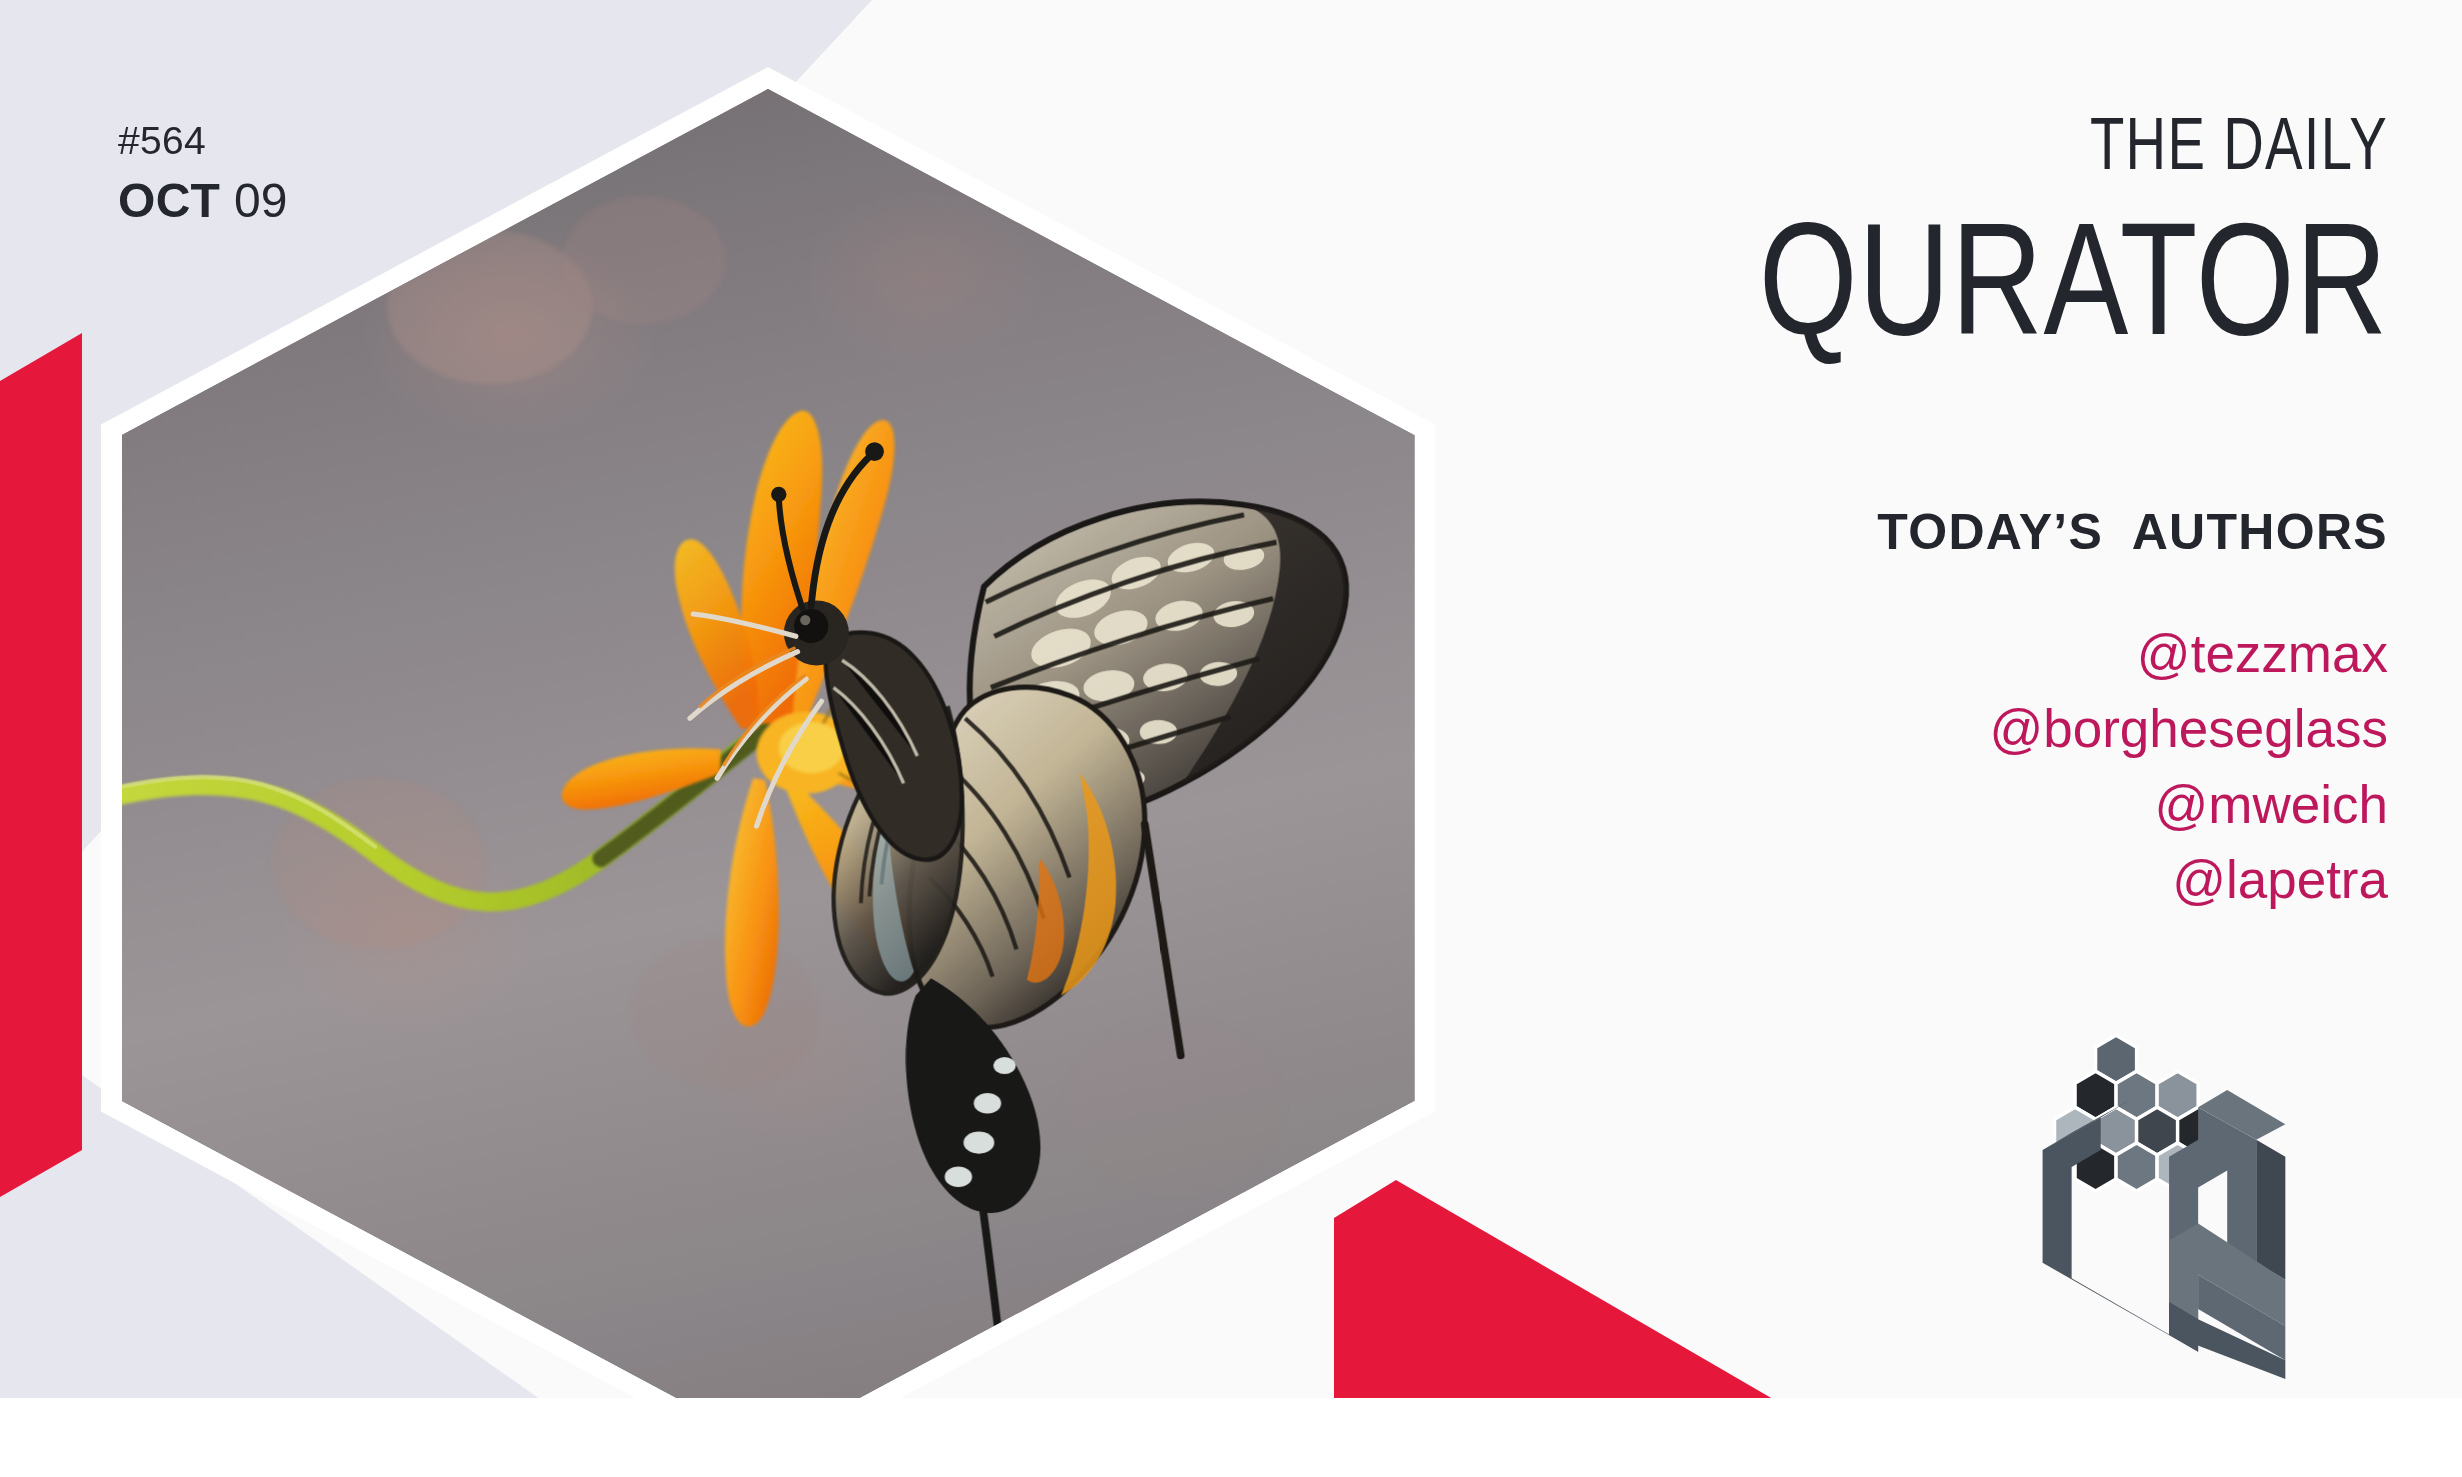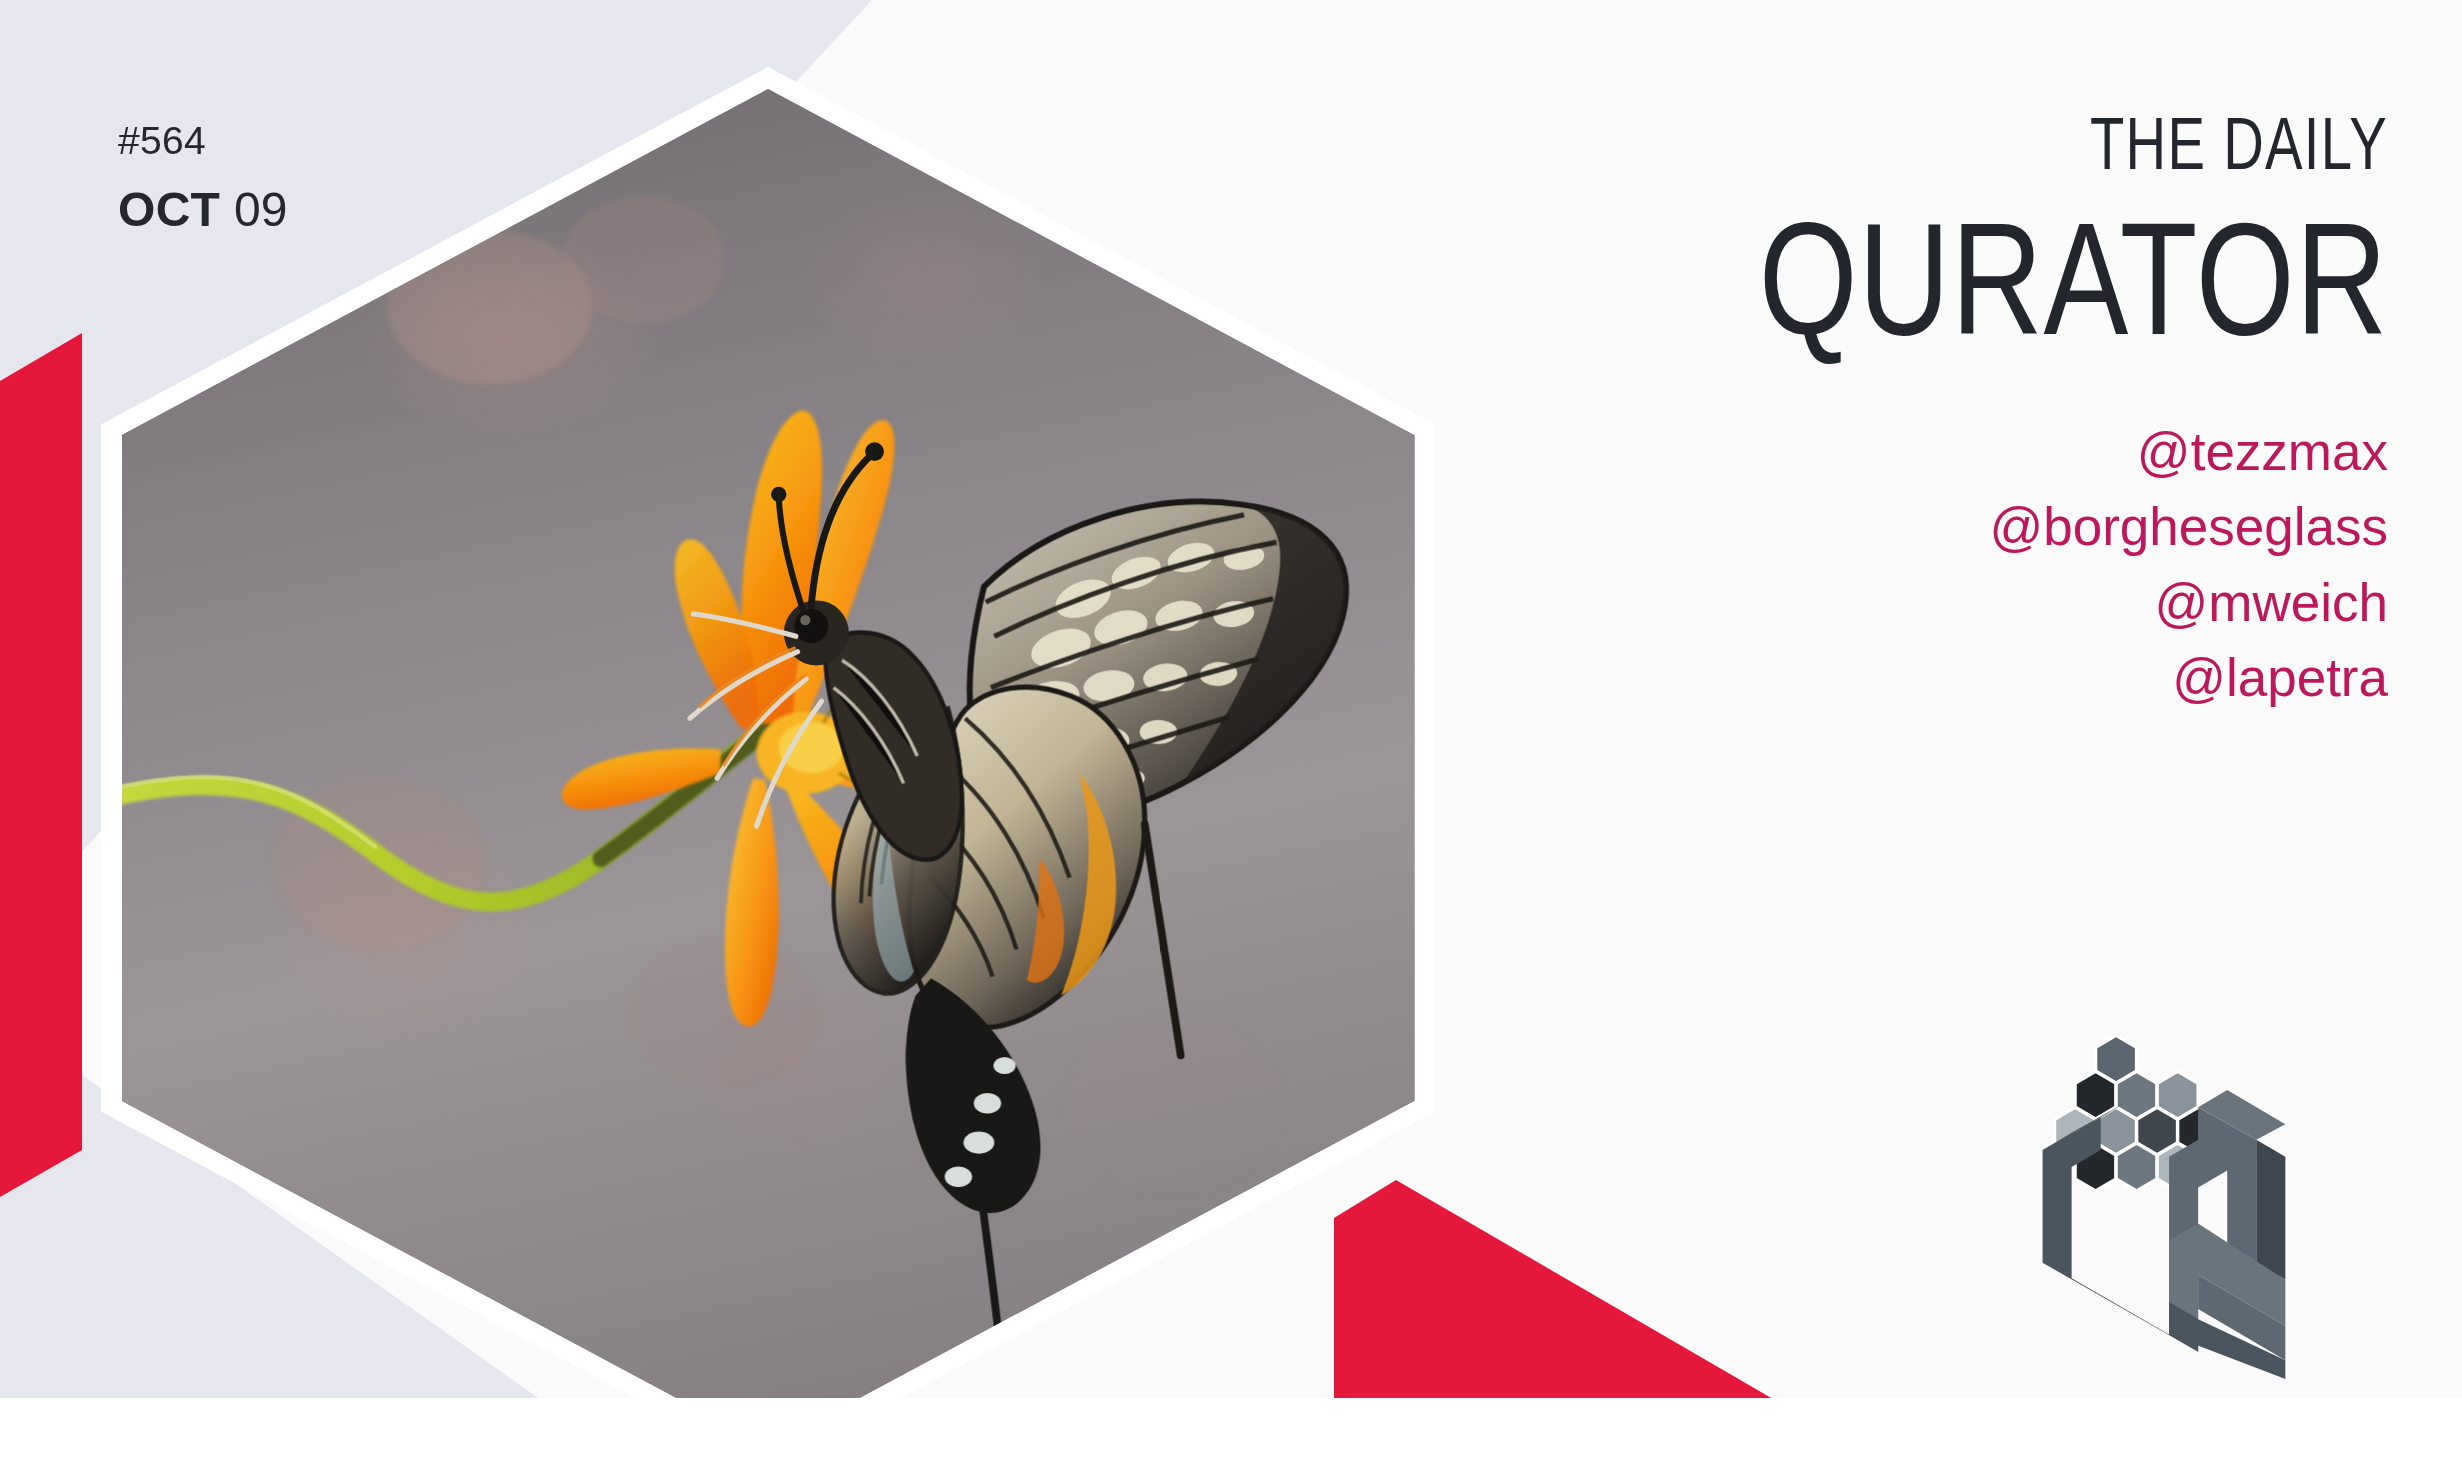--- a/index.html
+++ b/index.html
@@ -112,21 +112,21 @@
     line-height: 1.08;
     letter-spacing: 0.3px;
   }
   .meta .issue {
     font-size: 39px;
     font-weight: 400;
   }
   .meta .date {
     font-size: 48px;
     font-weight: 400;
-    margin-top: 22px;
+    margin-top: 13px;
   }
   .meta .date b {
     font-weight: 700;
   }
 
   
   .right {
     position: absolute;
     right: 74px;
     top: 8px;
@@ -387,20 +387,21 @@
     <div class="date">
       <b>OCT</b>
       <span>09</span>
     </div>
   </div>
 
   <div class="right">
     <div class="masthead-small">THE DAILY</div>
     <div class="masthead-big">QURATOR</div>
 
+    <div class="authors-heading">TODAY’S  AUTHORS</div>
 
     <div class="authors-list">
       <span class="author">@tezzmax</span>
       <span class="author">@borgheseglass</span>
       <span class="author">@mweich</span>
       <span class="author">@lapetra</span>
     </div>
   </div>
 
   <div class="logo">

